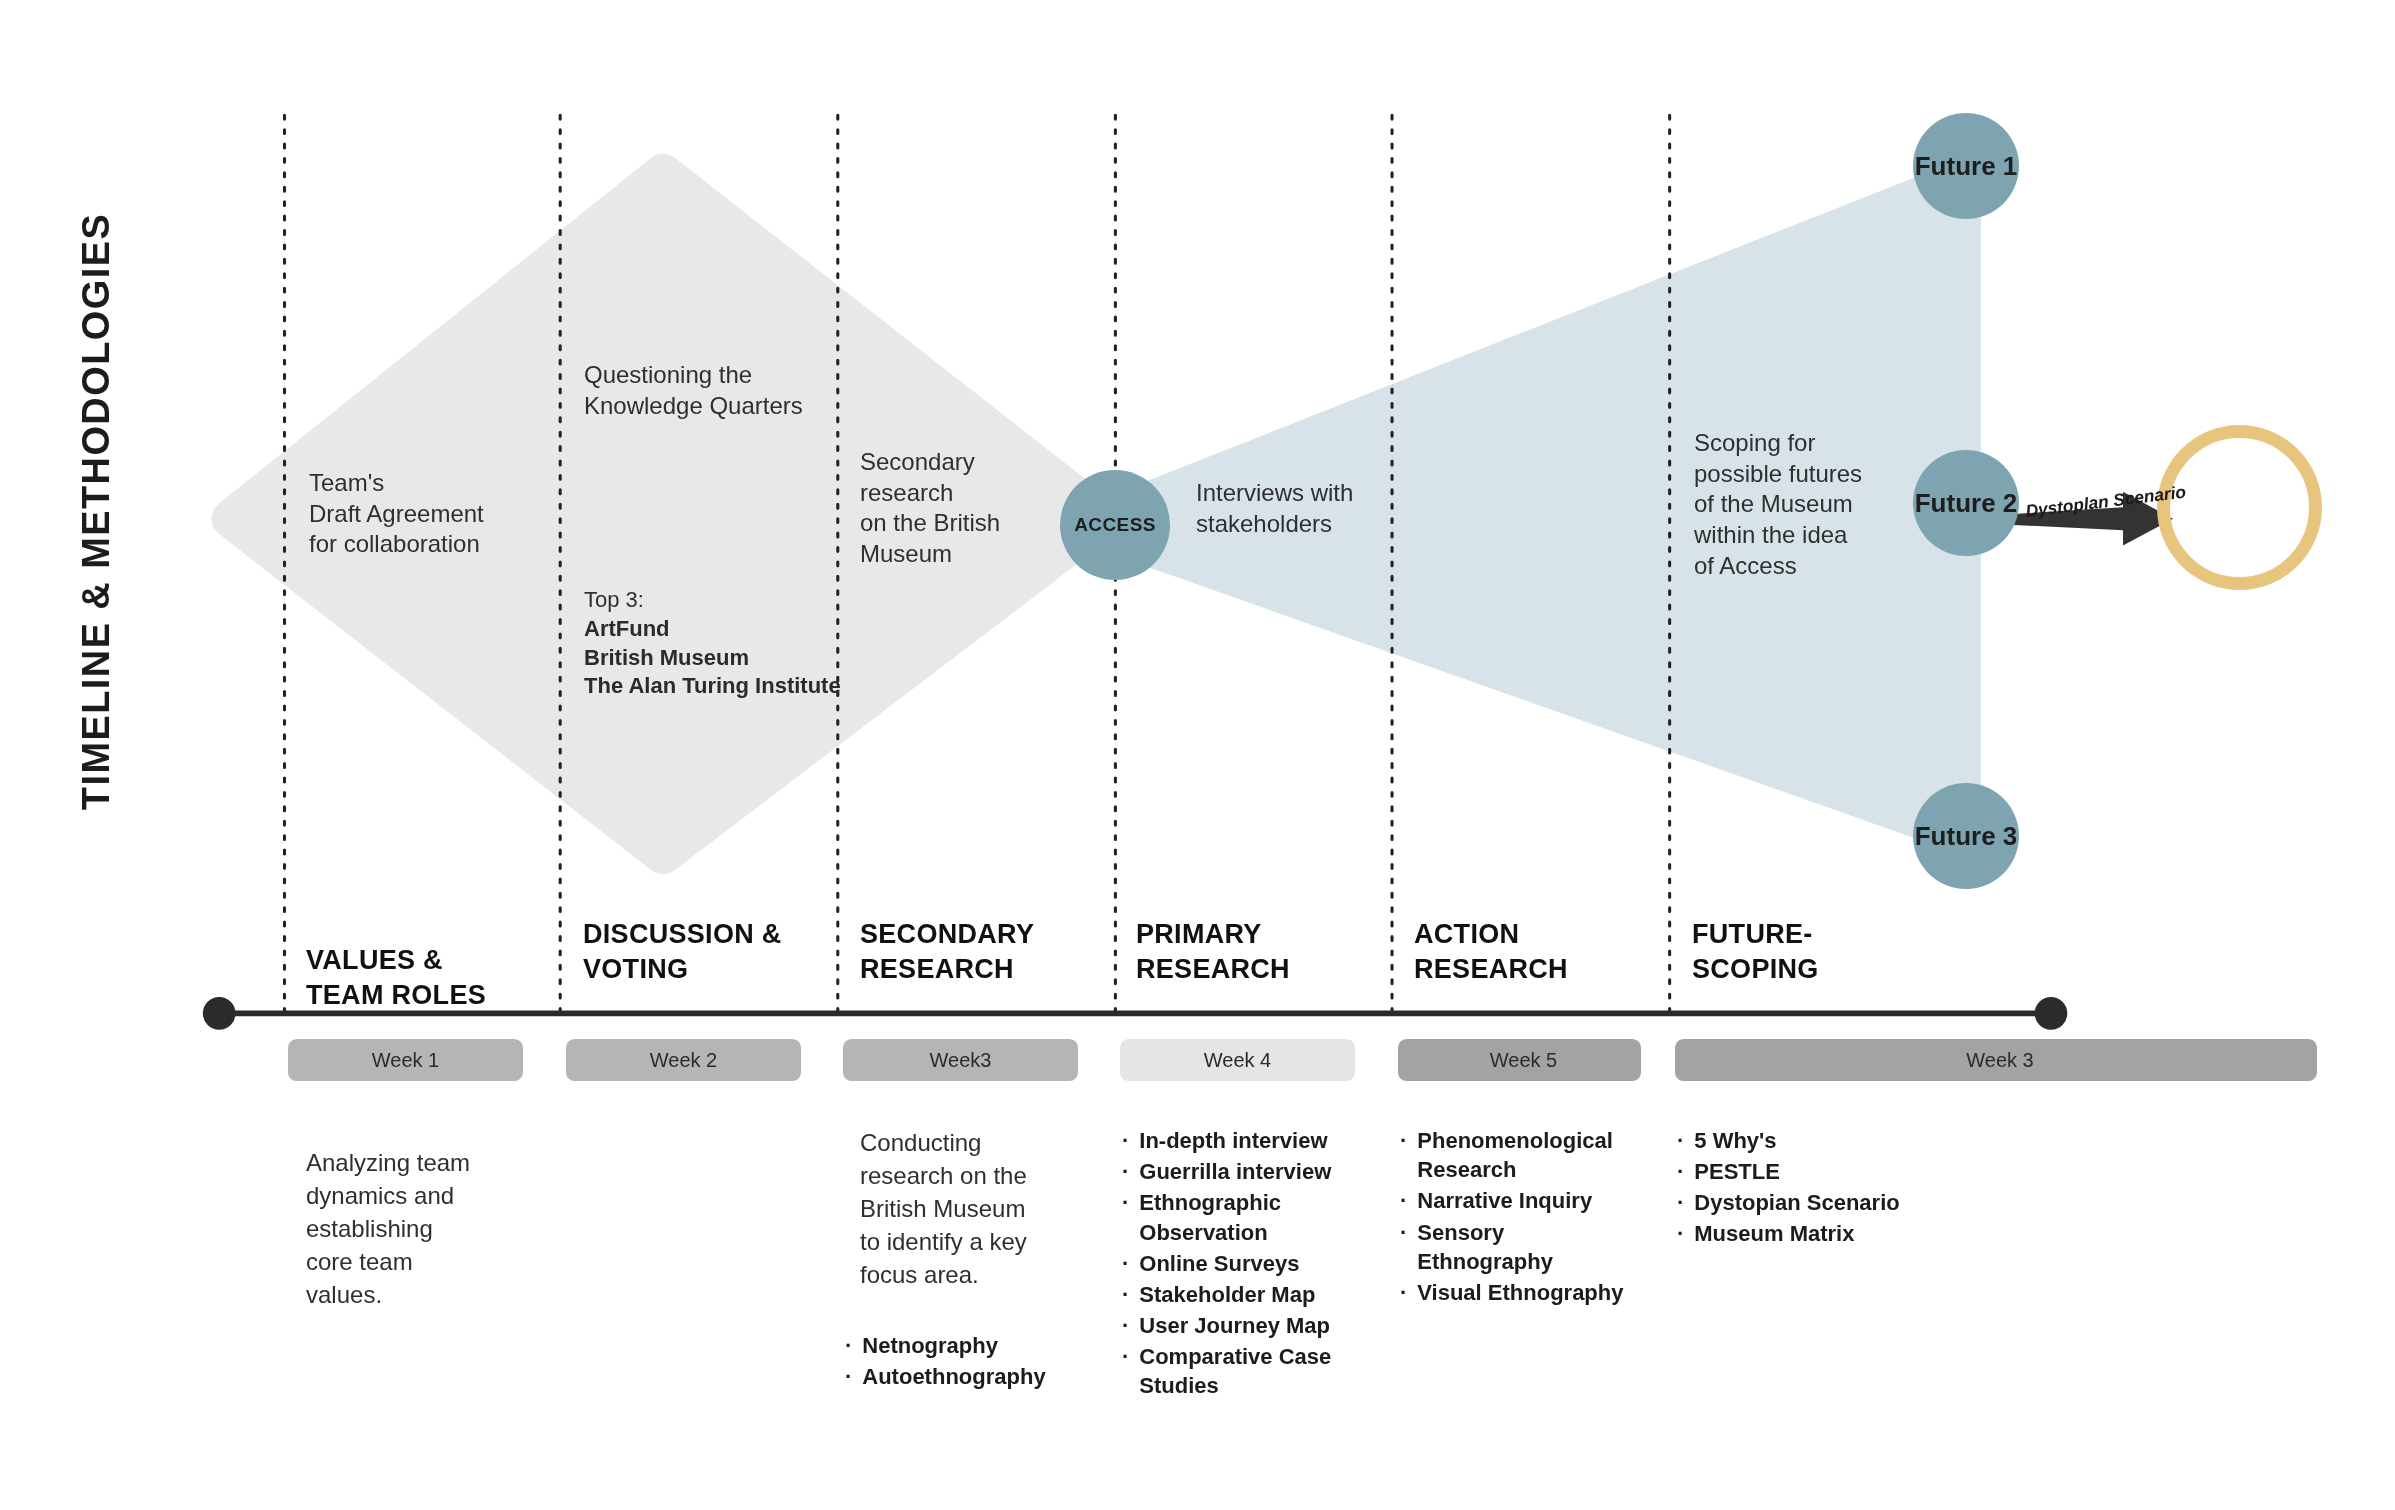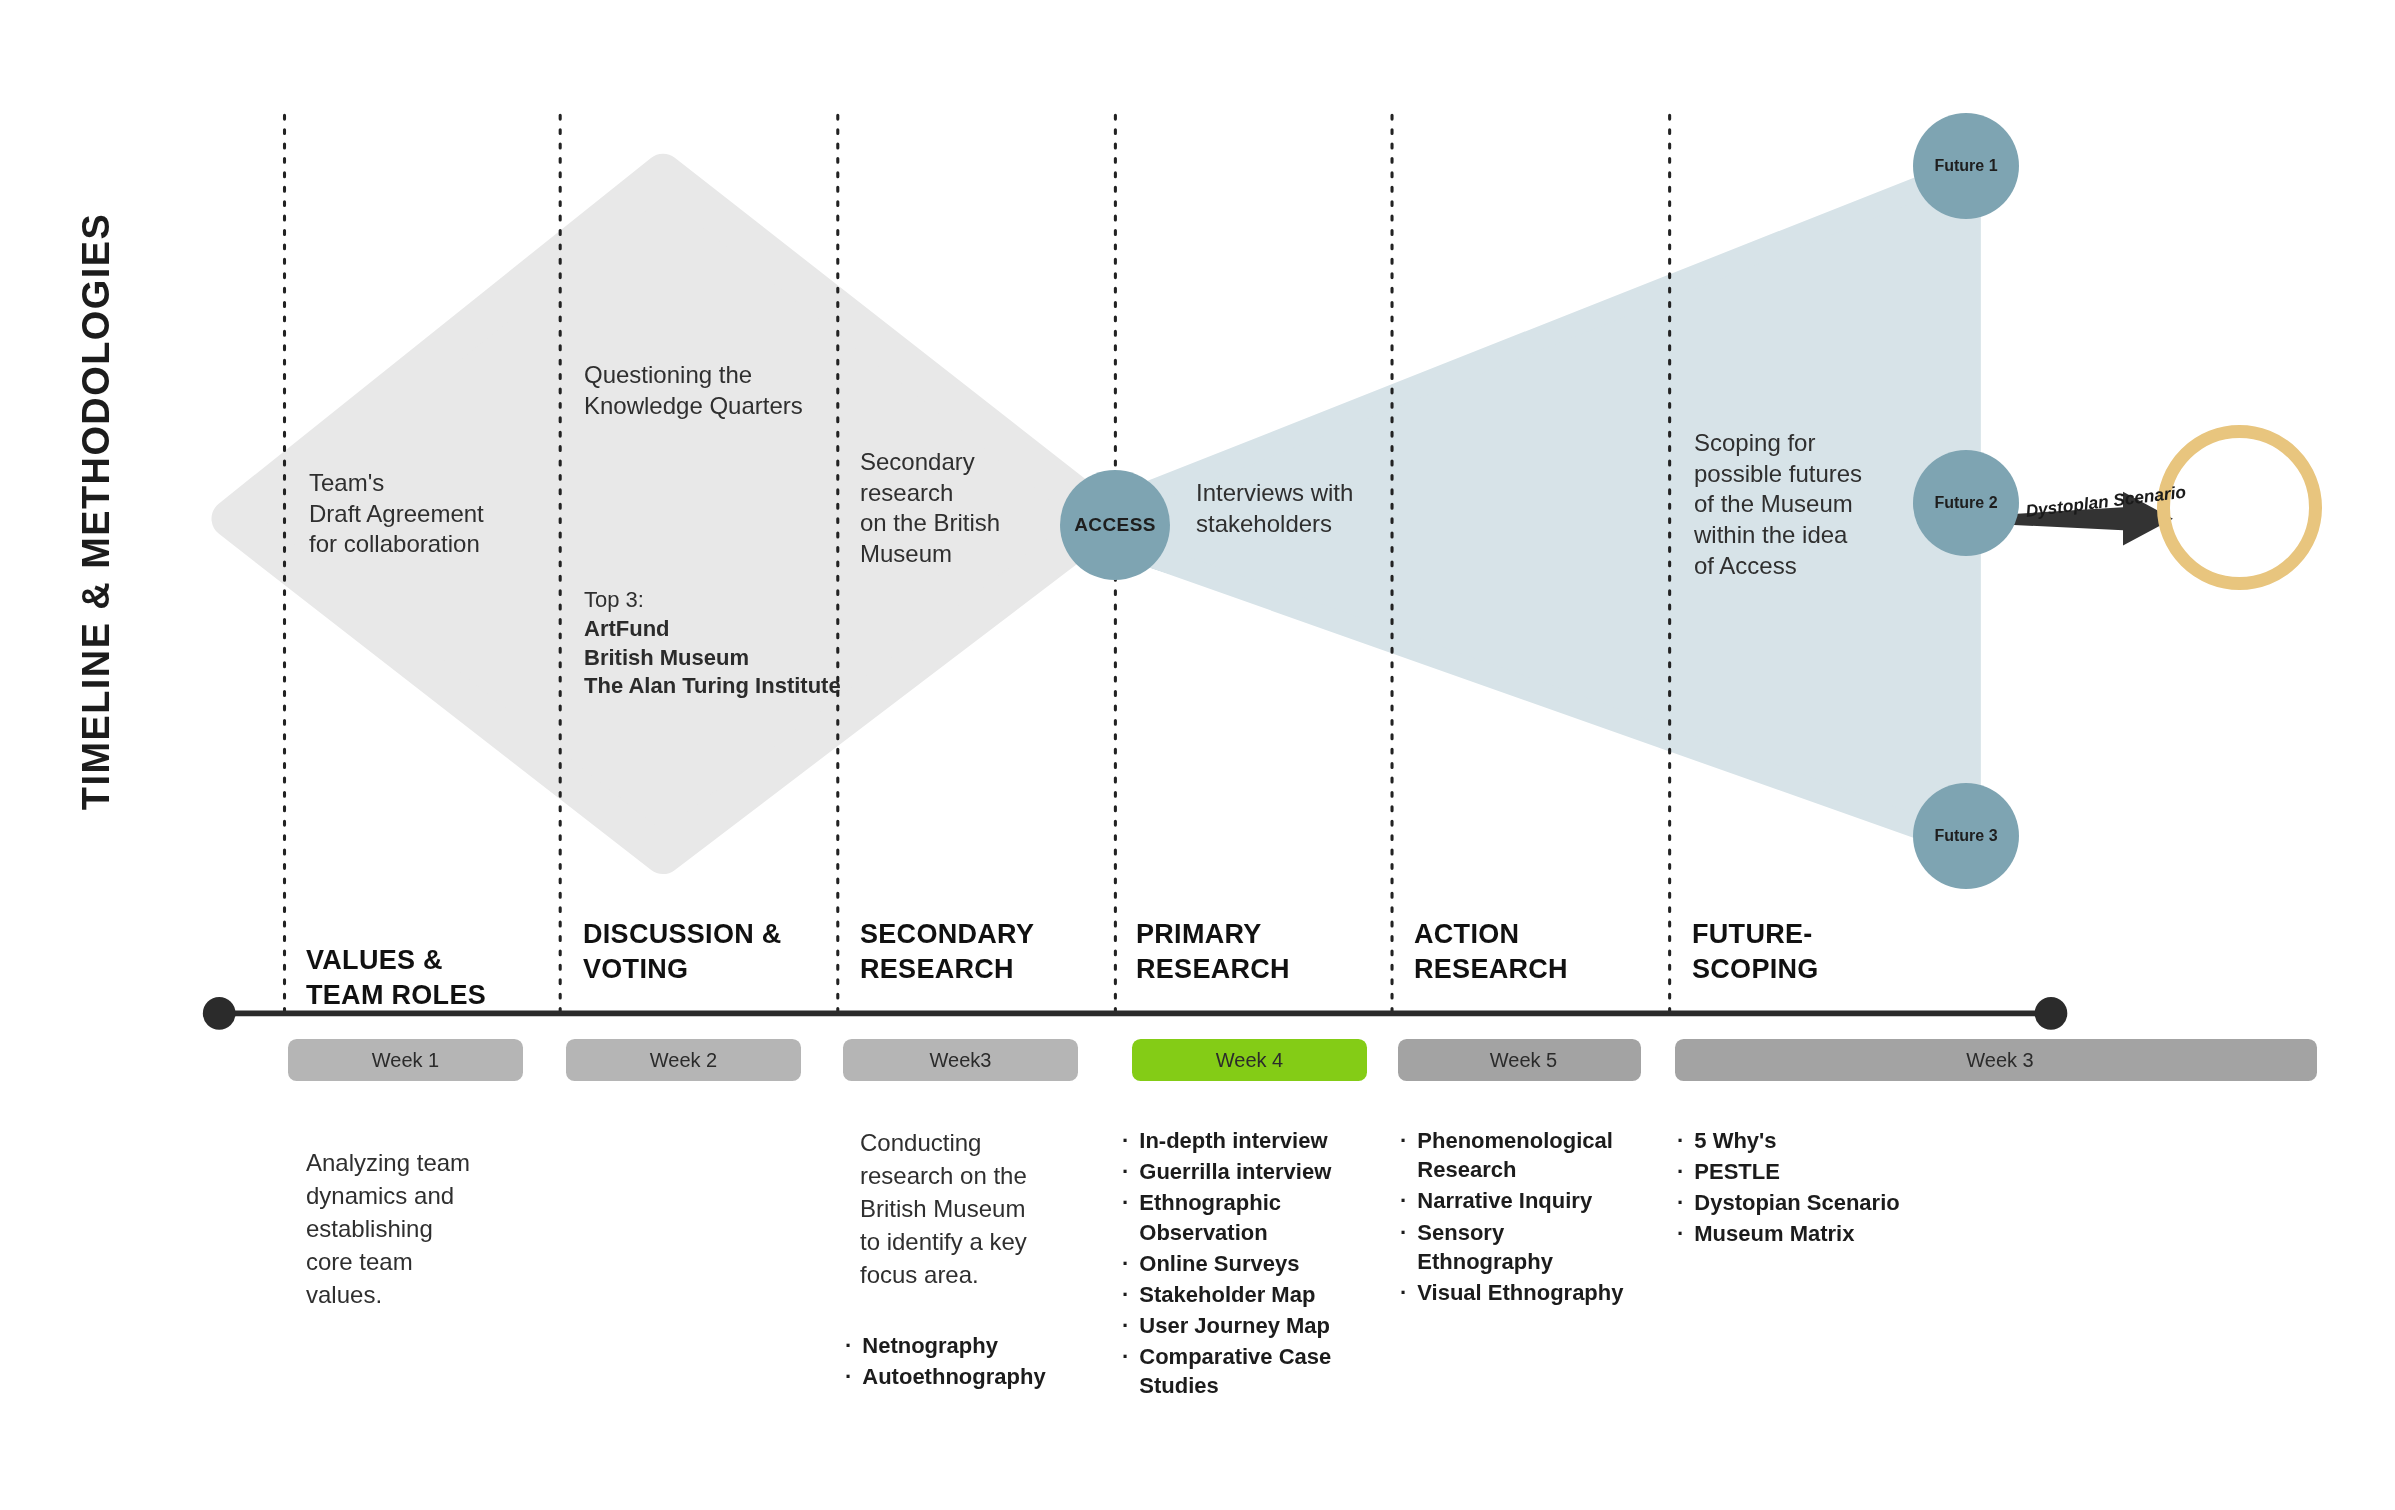--- a/index.html
+++ b/index.html
@@ -29,21 +29,21 @@
   .blk.small{font-size:22px;}
   .top3 b{display:block;font-weight:bold;font-size:22px;line-height:1.3;}
 
   
   .circ{
     position:absolute;border-radius:50%;
     background:#7ea4b2;display:flex;align-items:center;justify-content:center;
     font-weight:bold;color:#1e1e1e;
   }
   .circ.access{font-size:19px;letter-spacing:0.4px;}
-  .circ.future{font-size:16px;}
+  .circ.future{font-size:26px;}
   .solwrap{position:absolute;}
   .solring{
     position:absolute;left:0;top:0;width:165px;height:165px;border-radius:50%;
     border:13.4px solid #e8c57e;box-sizing:border-box;
   }
   .solcirc{
     position:absolute;left:15.4px;top:13.4px;width:134px;height:138px;border-radius:50%;
     background:#7ea4b2;display:flex;align-items:center;justify-content:center;
     font-weight:bold;font-size:22px;color:#1e1e1e;
   }
@@ -59,21 +59,21 @@
     color:#111;letter-spacing:0.3px;white-space:pre-line;
   }
 
   
   .week{
     position:absolute;height:42px;border-radius:8.6px;
     display:flex;align-items:center;justify-content:center;
     font-size:20px;color:#2b2b2b;
   }
   .week.grey{background:#b5b5b5;}
-  .week.blue{background:#84cc16;margin-left:12px;}
+  .week.blue{background:#e5e5e5;}
   .week.pale{background:#a3a3a3;padding-left:8px;}
 
   
   .desc{position:absolute;font-size:24px;line-height:1.38;color:#2f2f2f;white-space:pre-line;}
   .mlist{position:absolute;font-size:22px;line-height:1.33;}
   .mlist .li{display:flex;align-items:flex-start;font-weight:bold;color:#1c1c1c;margin-bottom:1.9px;}
   .mlist .bul{width:17.3px;flex:0 0 17.3px;font-weight:bold;line-height:1.33;}
   .mlist .txt{flex:1 1 auto;}
 </style>
 </head>

